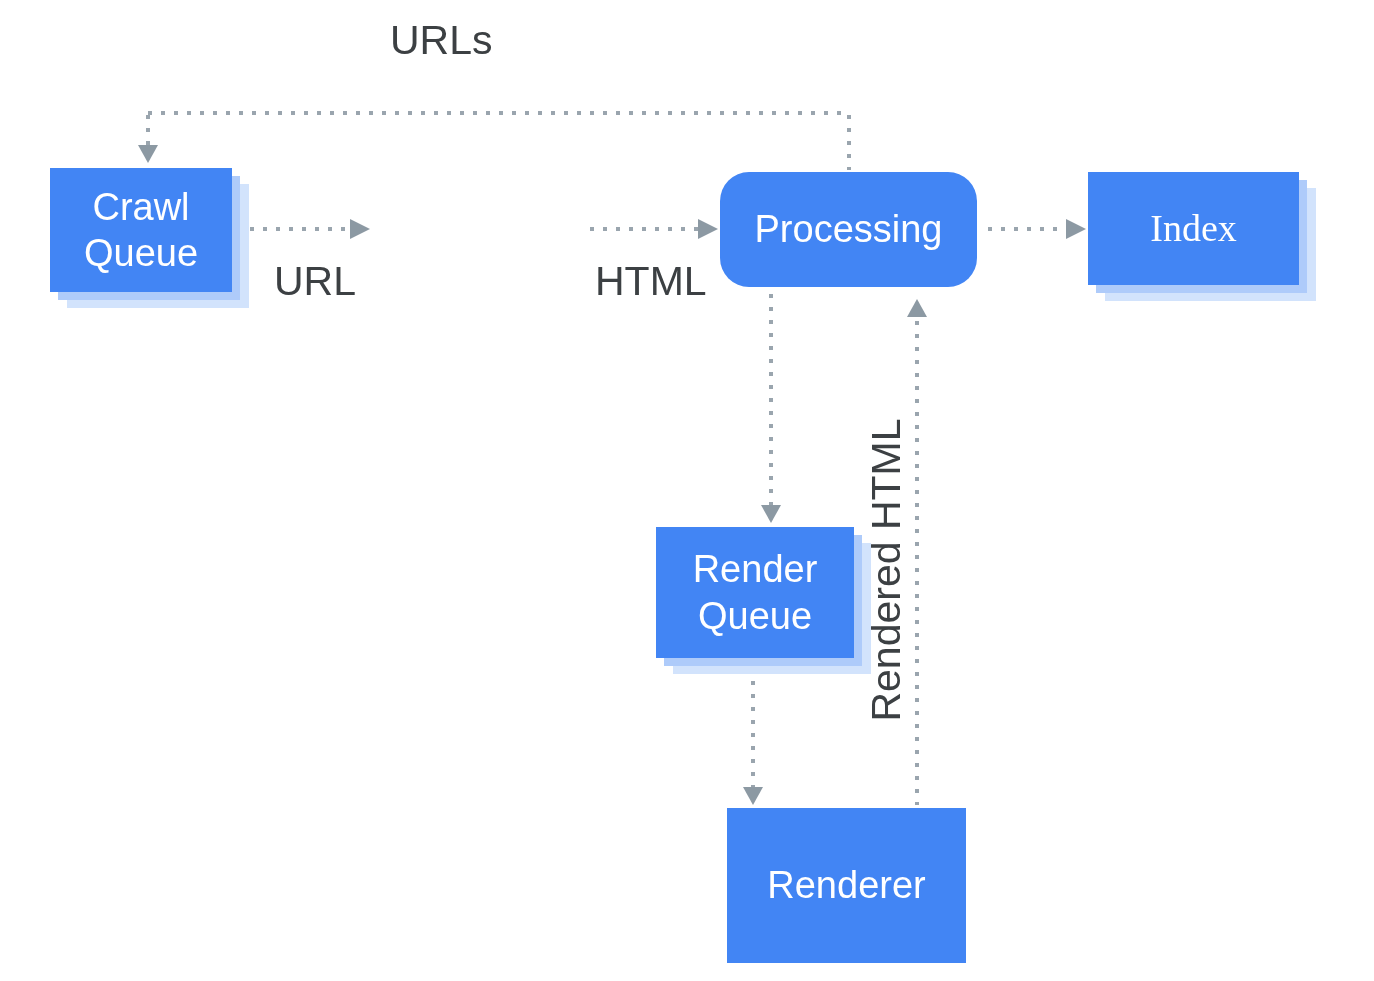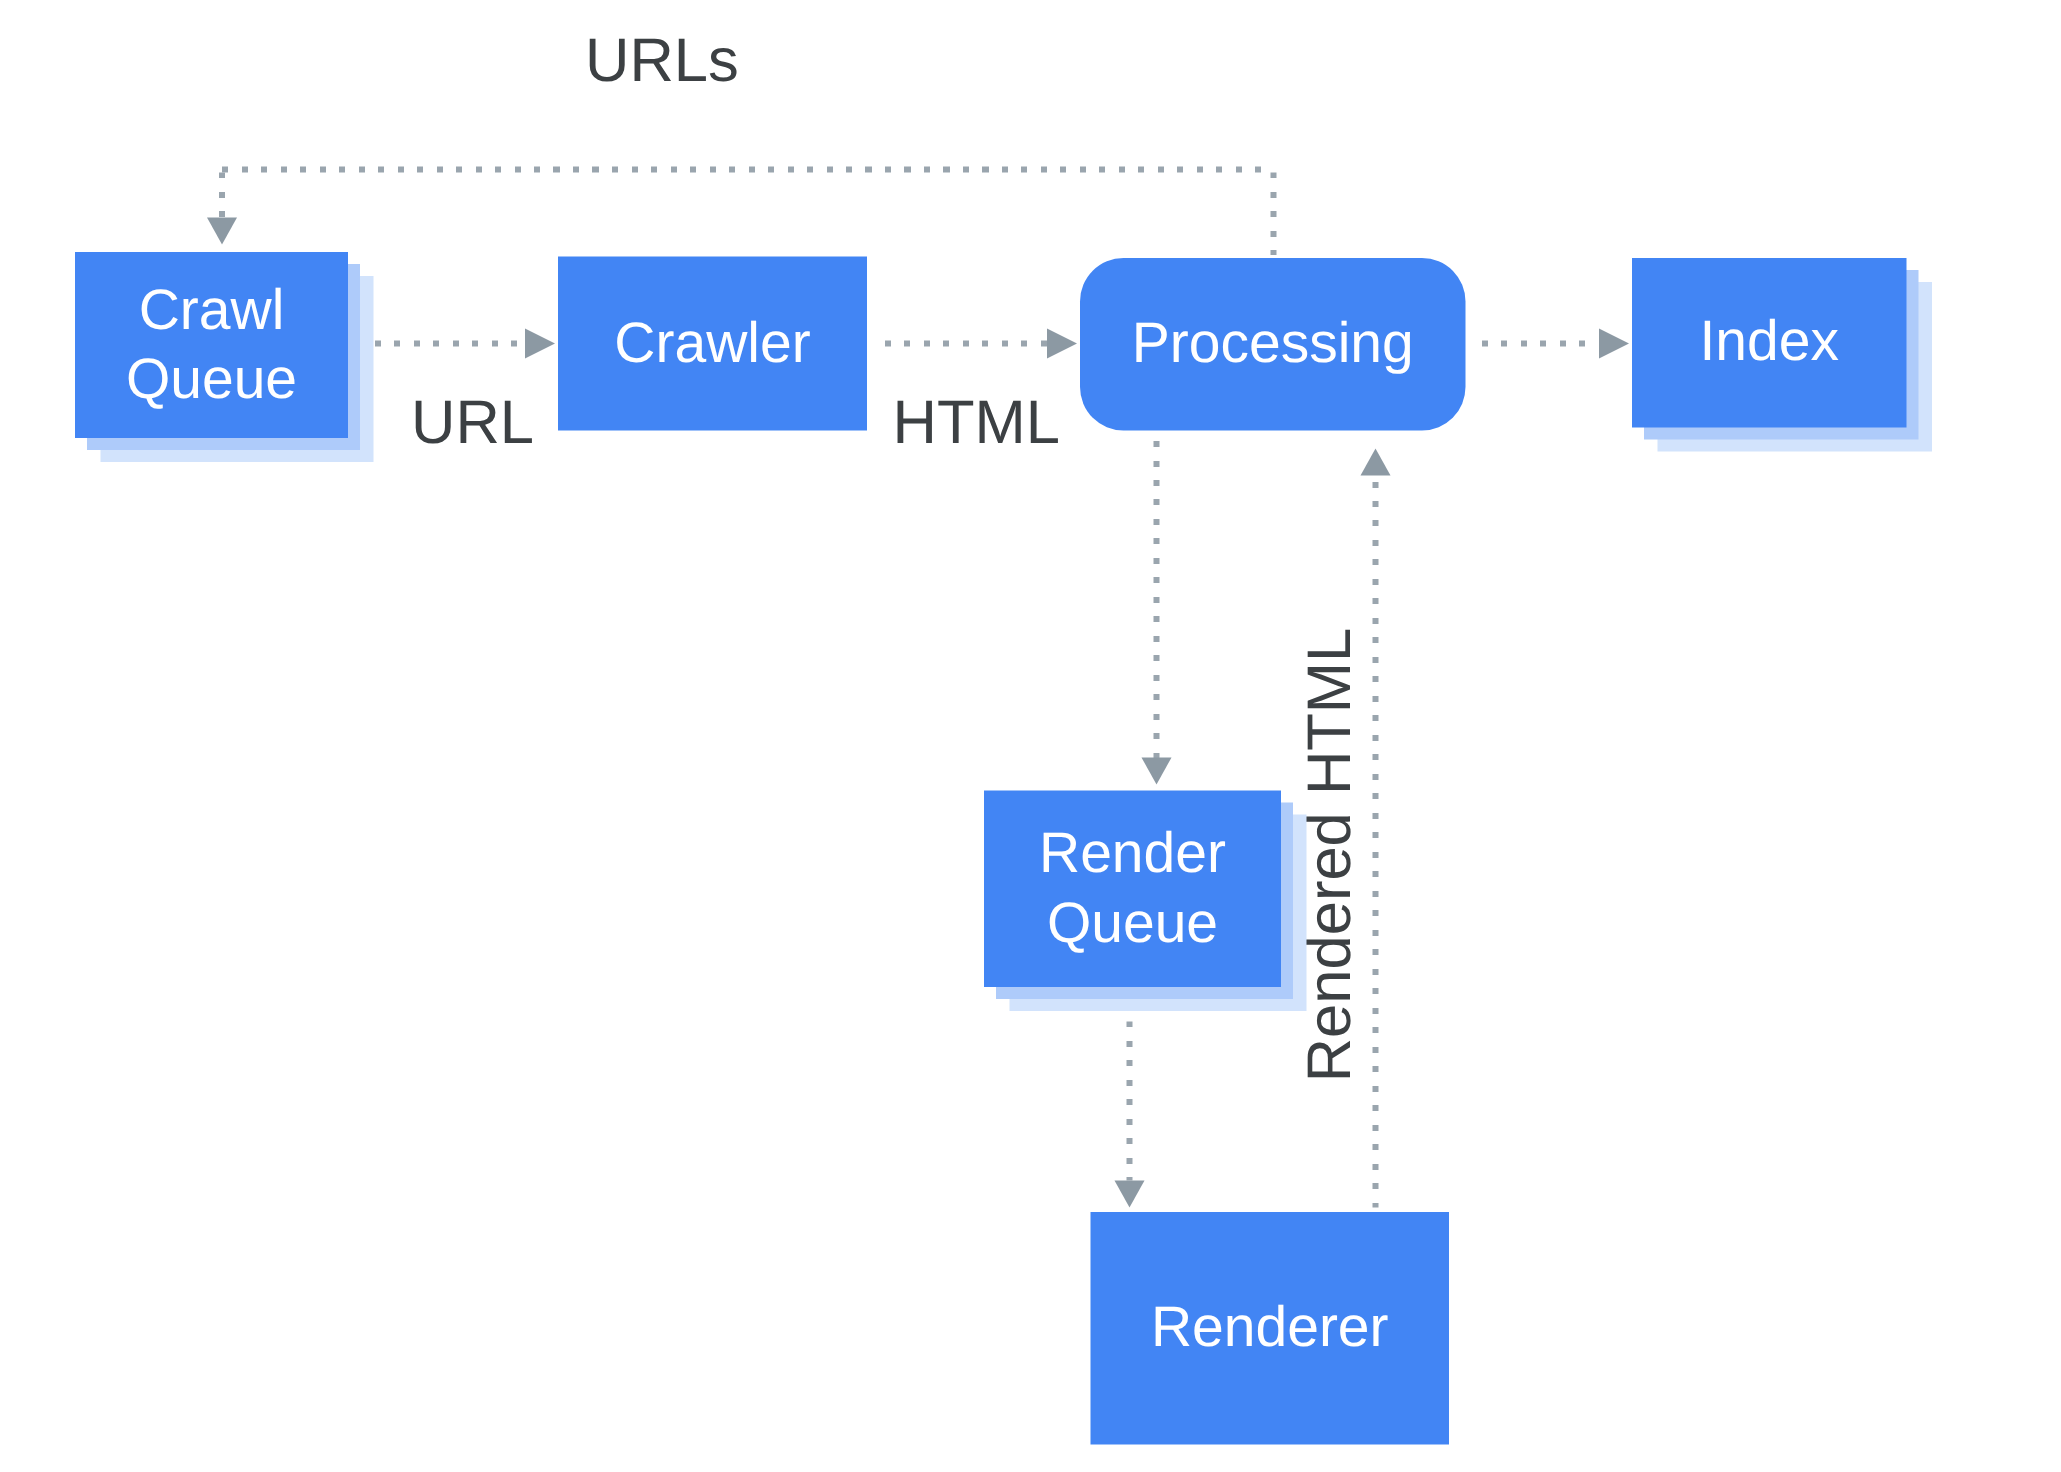--- a/index.html
+++ b/index.html
@@ -83,21 +83,21 @@
   .head.up {
     border-left: 10px solid transparent;
     border-right: 10px solid transparent;
     border-bottom: 18px solid var(--arrowhead);
   }
 
   
   #node-crawl-queue  { left: 50px;   top: 168px; width: 182px; height: 124px; }
   #node-crawler      { left: 372px;  top: 171px; width: 206px; height: 116px; }
   #node-processing   { left: 720px;  top: 172px; width: 257px; height: 115px; border-radius: 29px; }
-  #node-index        { left: 1088px; top: 172px; width: 183px; height: 113px; }
+  #node-index        { left: 1088px; top: 172px; width: 211px; height: 113px; font-family: Liberation Serif, serif; }
   #node-render-queue { left: 636px;  top: 527px; width: 198px; height: 131px; margin-left: 20px; }
   #node-renderer     { left: 727px;  top: 808px; width: 239px; height: 155px; }
 
   
   #label-urls          { left: 390px; top: 17px; }
   #label-url           { left: 274px; top: 258px; }
   #label-html          { left: 595px; top: 258px; }
   #label-rendered-html { left: 726px; top: 547px; }
 </style>
 </head>
@@ -144,23 +144,20 @@
     <div class="head up" style="left:907px; top:299px;"></div>
     <div class="dots-v" style="left:915px; top:321px; height:484px;"></div>
   </div>
   <div class="edge-label vertical" id="label-rendered-html">Rendered HTML</div>
 
   <div class="node shadowed" id="node-crawl-queue">
     <span>Crawl
 Queue</span>
   </div>
 
-  <div class="node" id="node-crawler">
-    <span>Crawler</span>
-  </div>
 
   <div class="node" id="node-processing">
     <span>Processing</span>
   </div>
 
   <div class="node shadowed" id="node-index">
     <span>Index</span>
   </div>
 
   <div class="node shadowed" id="node-render-queue">

